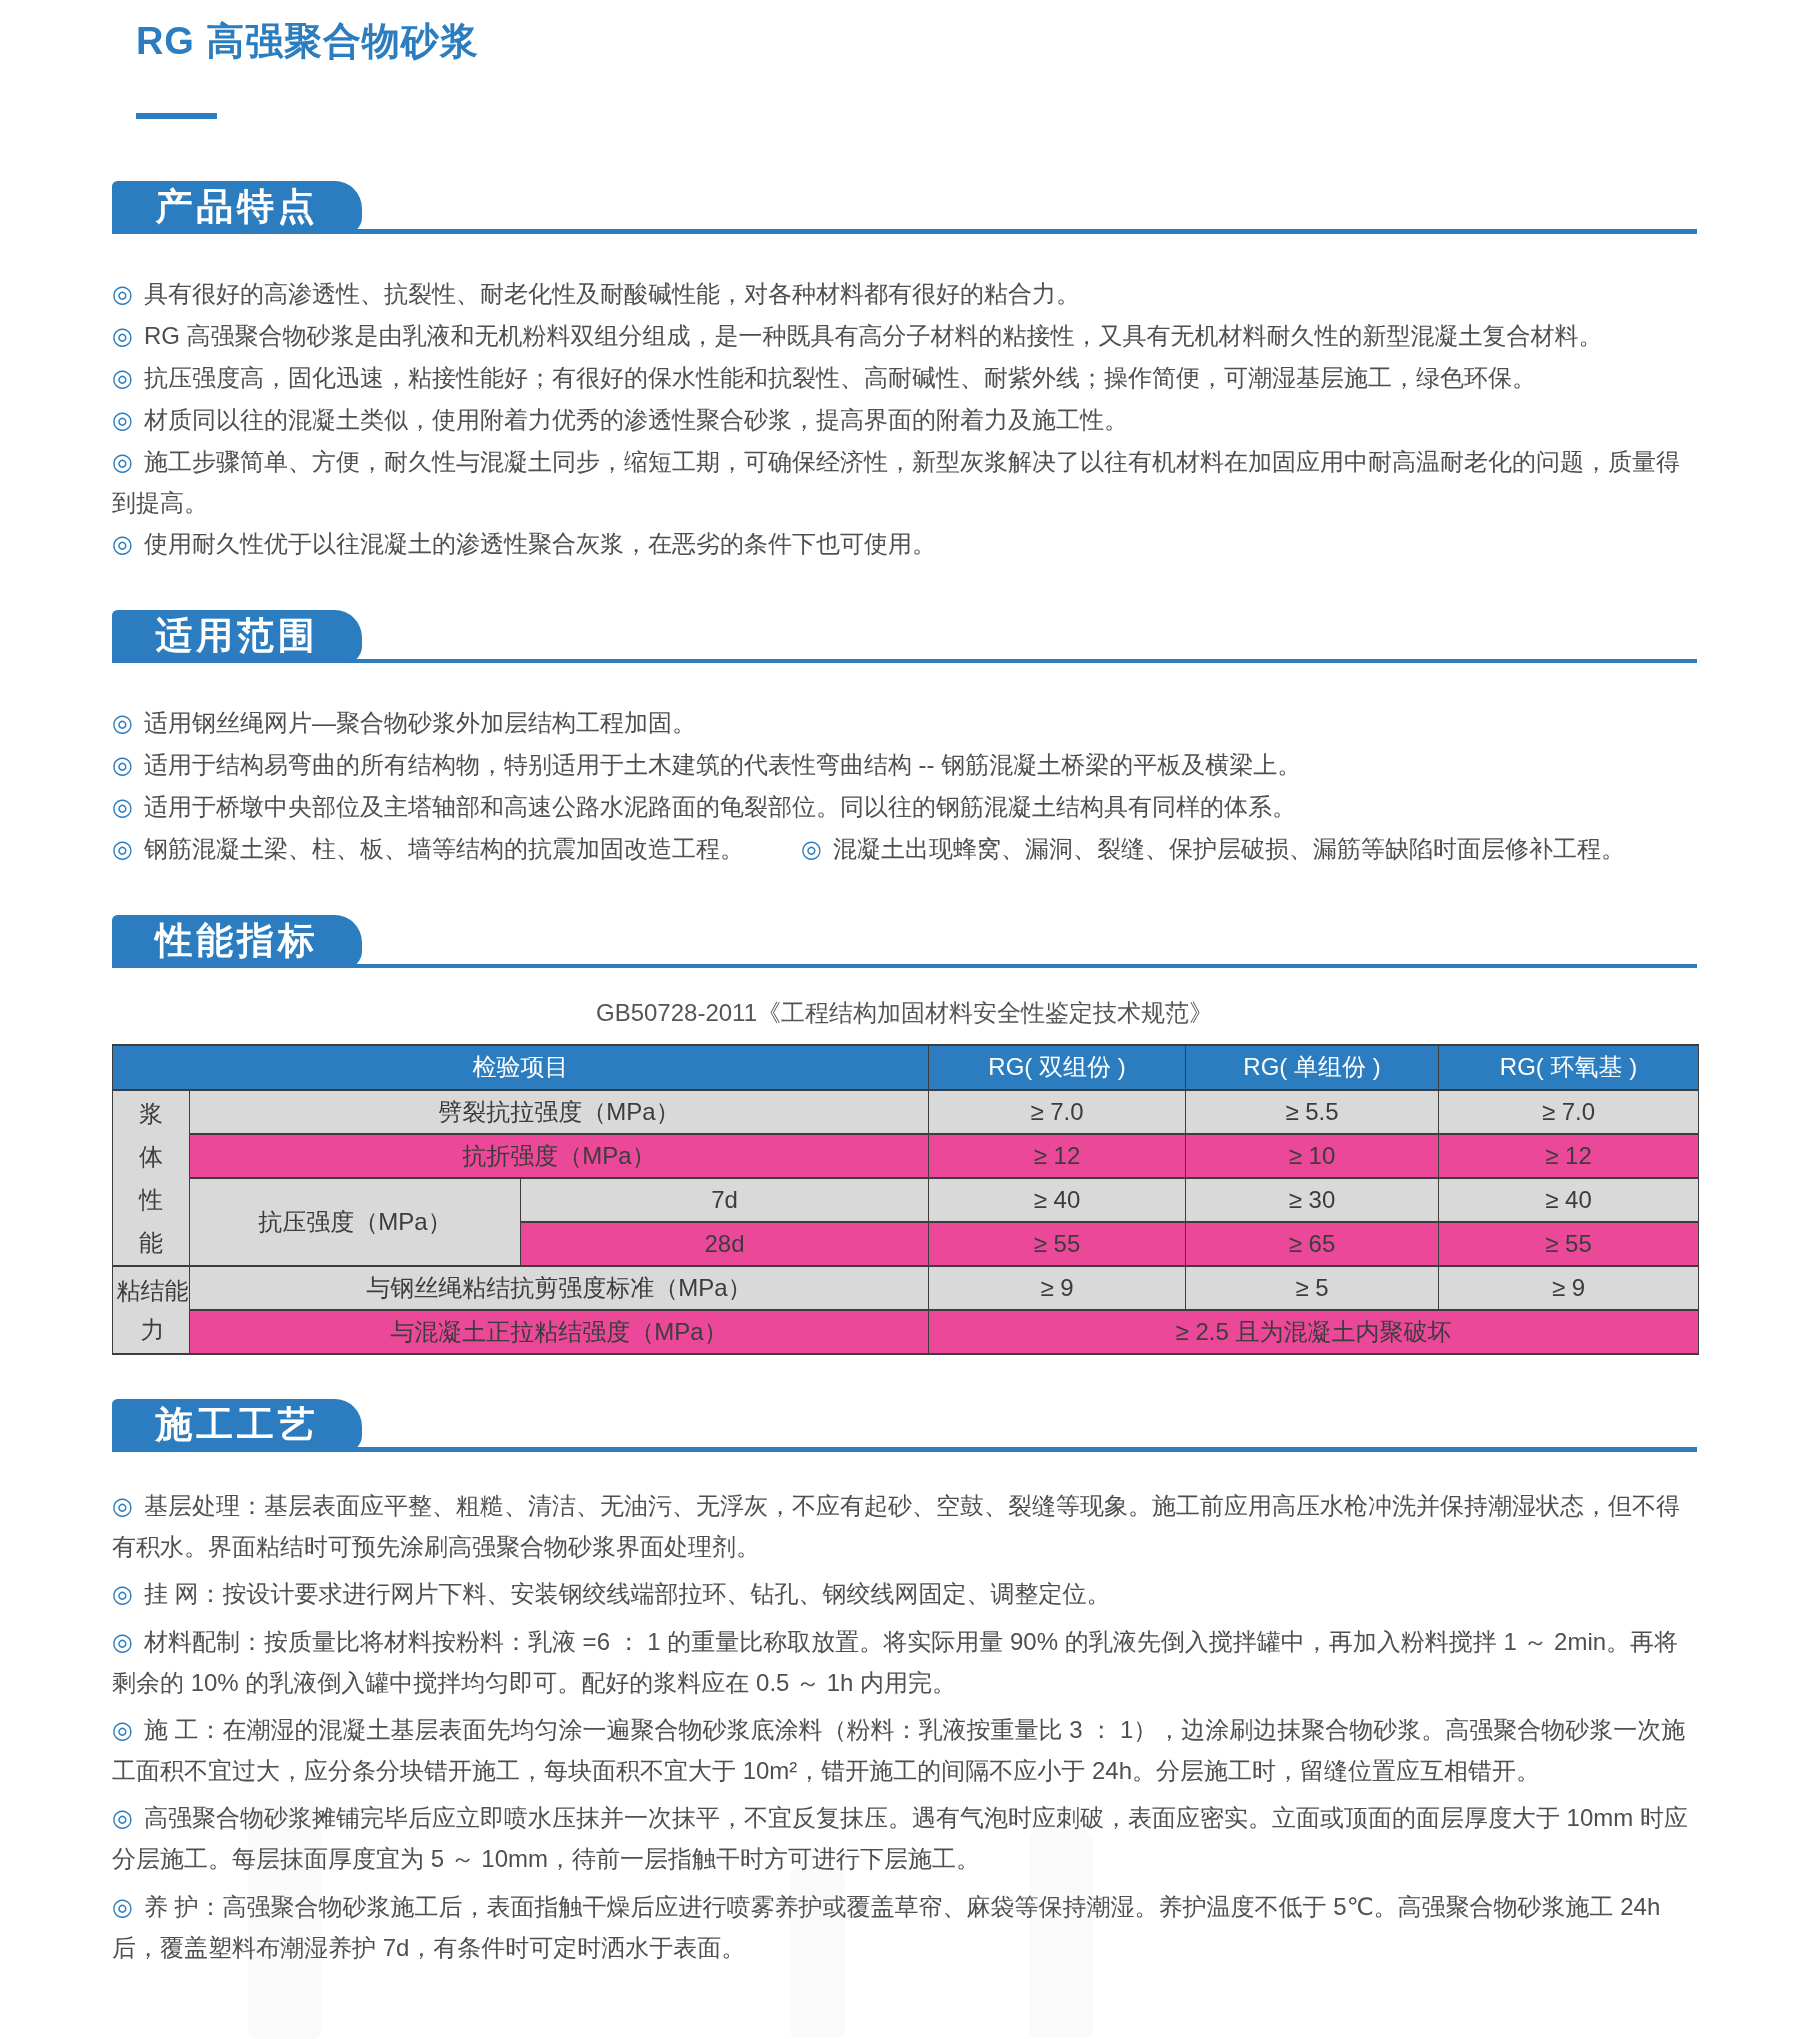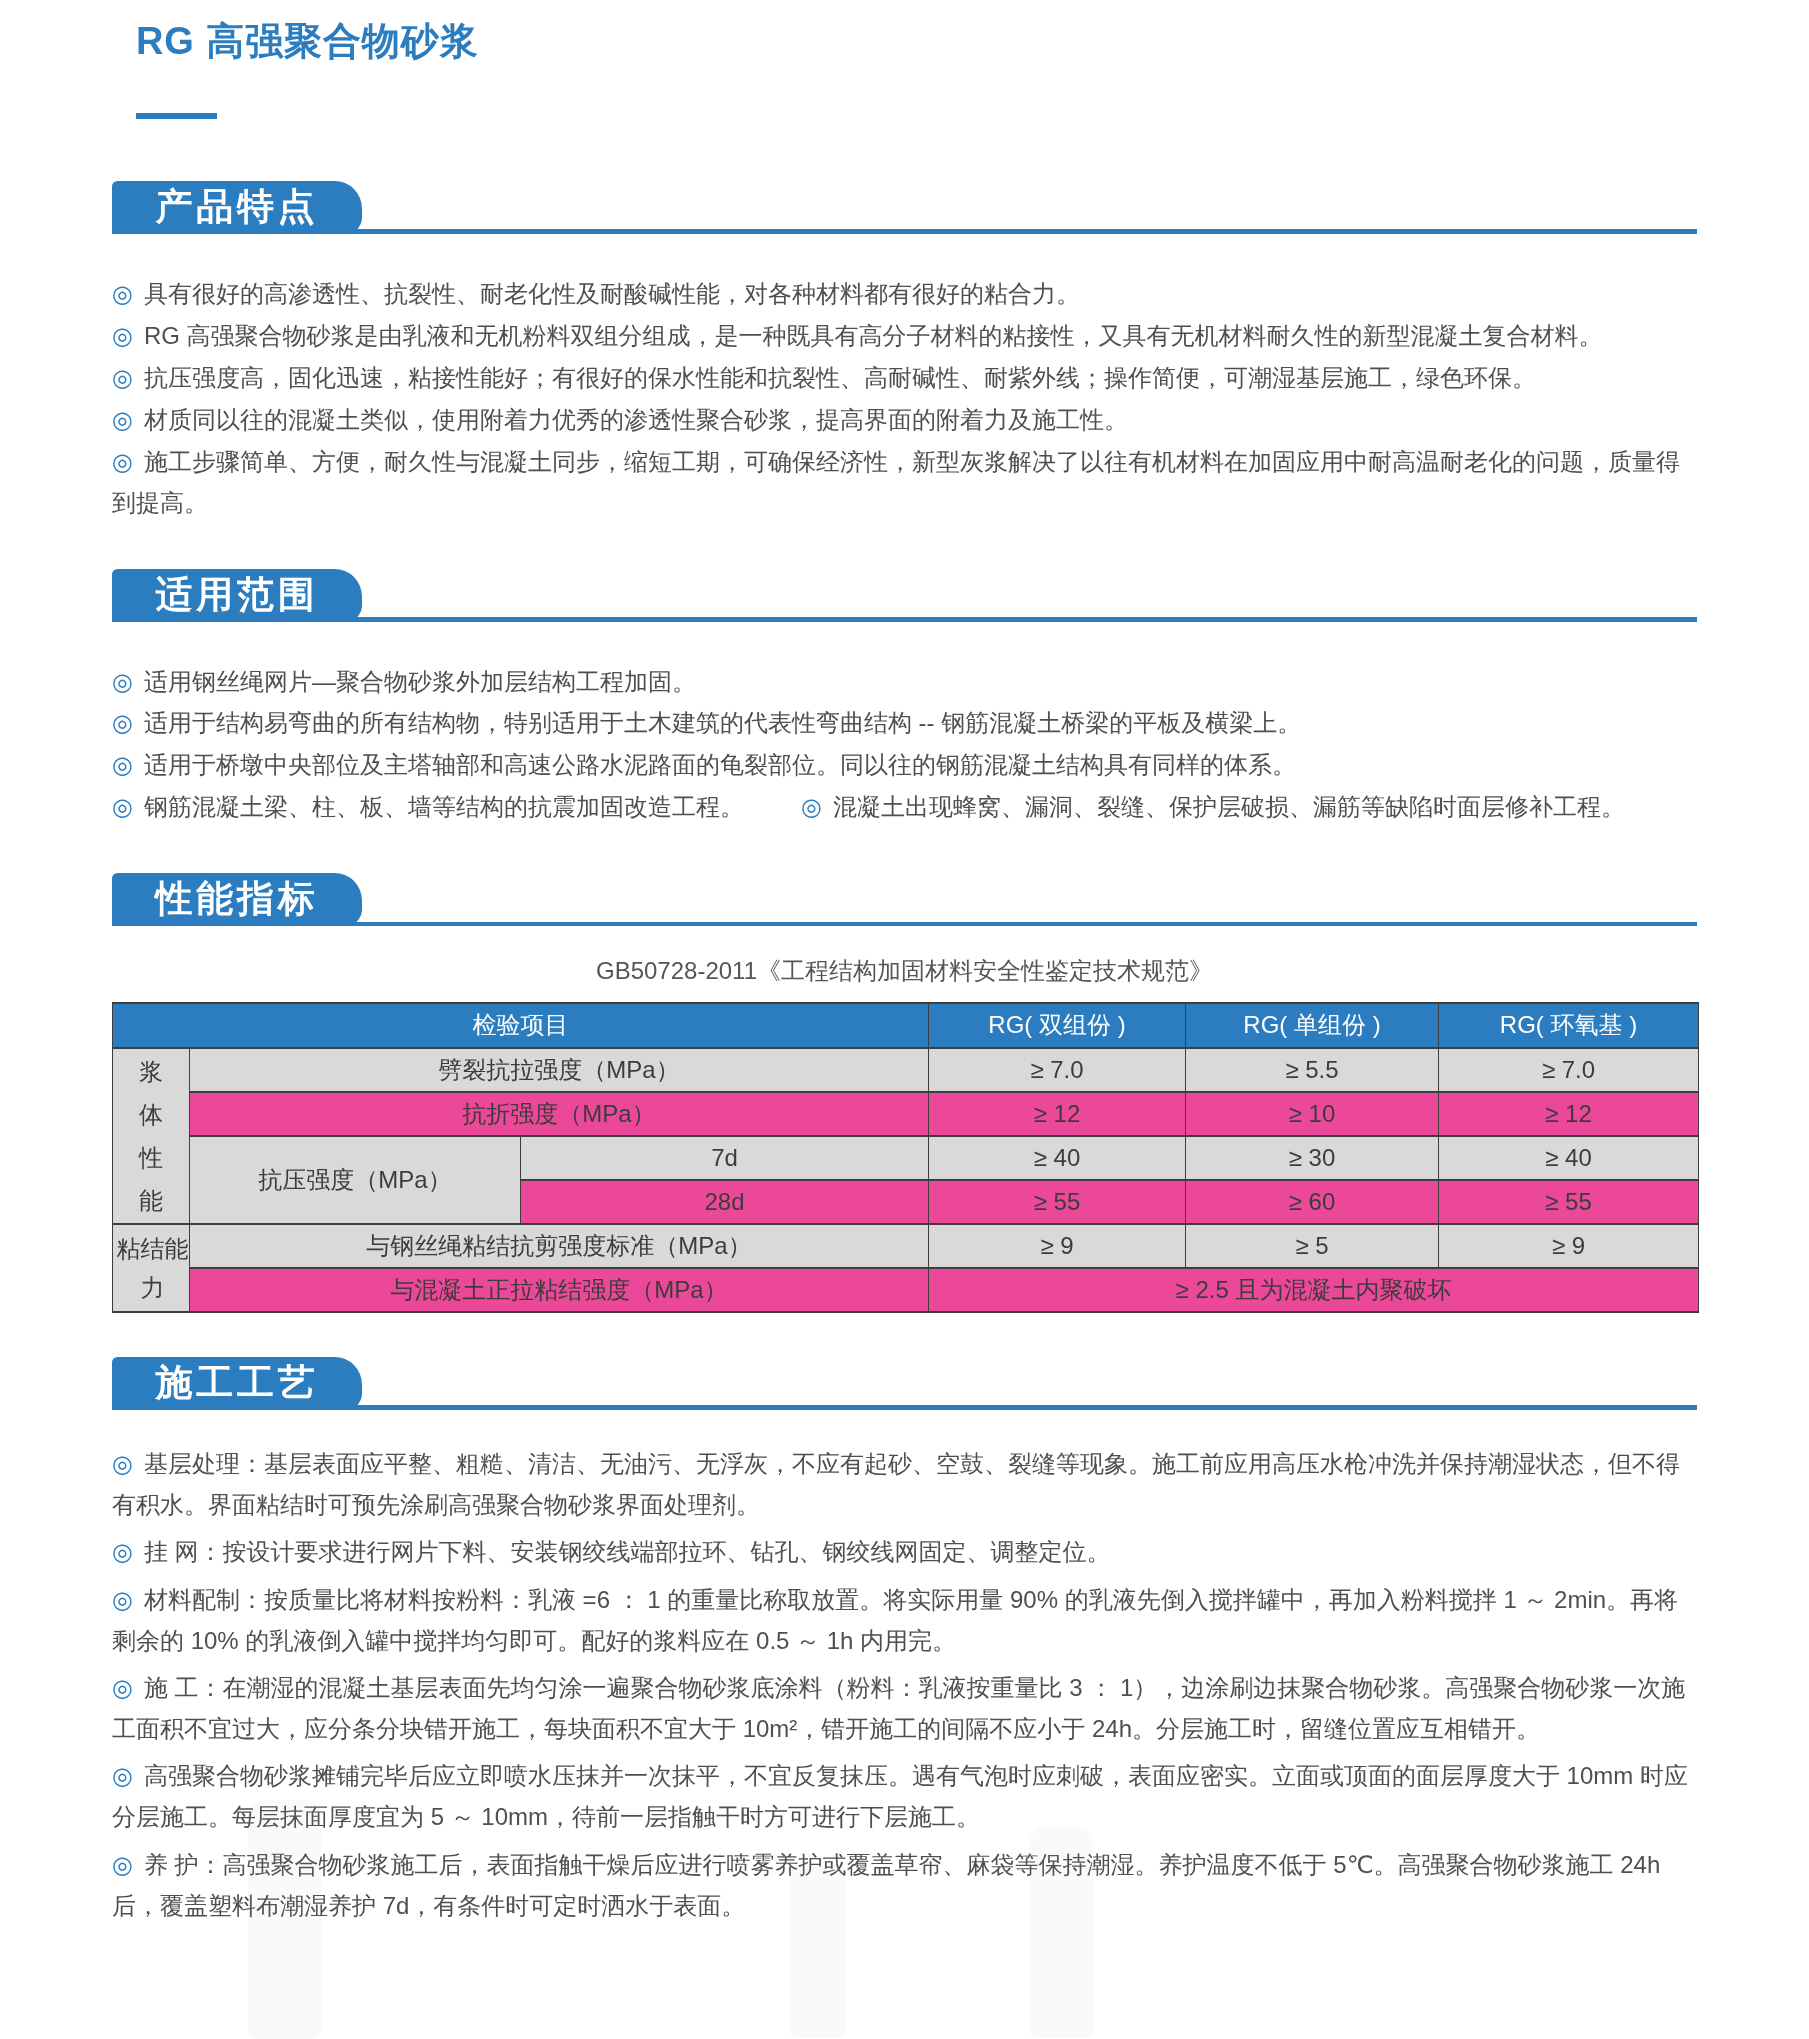--- a/index.html
+++ b/index.html
@@ -163,20 +163,21 @@
     <div class="sec-head">
       <div class="tab">产品特点</div>
       <div class="rule"></div>
     </div>
     <div class="list">
       <p class="li"><span class="bullet">◎</span><span>具有很好的高渗透性、抗裂性、耐老化性及耐酸碱性能，对各种材料都有很好的粘合力。</span></p>
       <p class="li"><span class="bullet">◎</span><span>RG 高强聚合物砂浆是由乳液和无机粉料双组分组成，是一种既具有高分子材料的粘接性，又具有无机材料耐久性的新型混凝土复合材料。</span></p>
       <p class="li"><span class="bullet">◎</span><span>抗压强度高，固化迅速，粘接性能好；有很好的保水性能和抗裂性、高耐碱性、耐紫外线；操作简便，可潮湿基层施工，绿色环保。</span></p>
       <p class="li"><span class="bullet">◎</span><span>材质同以往的混凝土类似，使用附着力优秀的渗透性聚合砂浆，提高界面的附着力及施工性。</span></p>
       <p class="li"><span class="bullet">◎</span><span>施工步骤简单、方便，耐久性与混凝土同步，缩短工期，可确保经济性，新型灰浆解决了以往有机材料在加固应用中耐高温耐老化的问题，质量得到提高。</span></p>
+      <p class="li"><span class="bullet">◎</span><span>使用耐久性优于以往混凝土的渗透性聚合灰浆，在恶劣的条件下也可使用。</span></p>
     </div>
   </section>
 
   <section class="sec-scope">
     <div class="sec-head">
       <div class="tab">适用范围</div>
       <div class="rule"></div>
     </div>
     <div class="list">
       <p class="li"><span class="bullet">◎</span><span>适用钢丝绳网片—聚合物砂浆外加层结构工程加固。</span></p>
@@ -226,21 +227,21 @@
         <tr class="gray">
           <td rowspan="2" class="graycell">抗压强度（MPa）</td>
           <td>7d</td>
           <td>≥ 40</td>
           <td>≥ 30</td>
           <td>≥ 40</td>
         </tr>
         <tr class="white">
           <td>28d</td>
           <td>≥ 55</td>
-          <td>≥ 60</td>
+          <td>≥ 65</td>
           <td>≥ 55</td>
         </tr>
         <tr class="gray">
           <td rowspan="2" class="vlabel"><span class="three-col">粘结能力</span></td>
           <td colspan="2">与钢丝绳粘结抗剪强度标准（MPa）</td>
           <td>≥ 9</td>
           <td>≥ 5</td>
           <td>≥ 9</td>
         </tr>
         <tr class="white">

